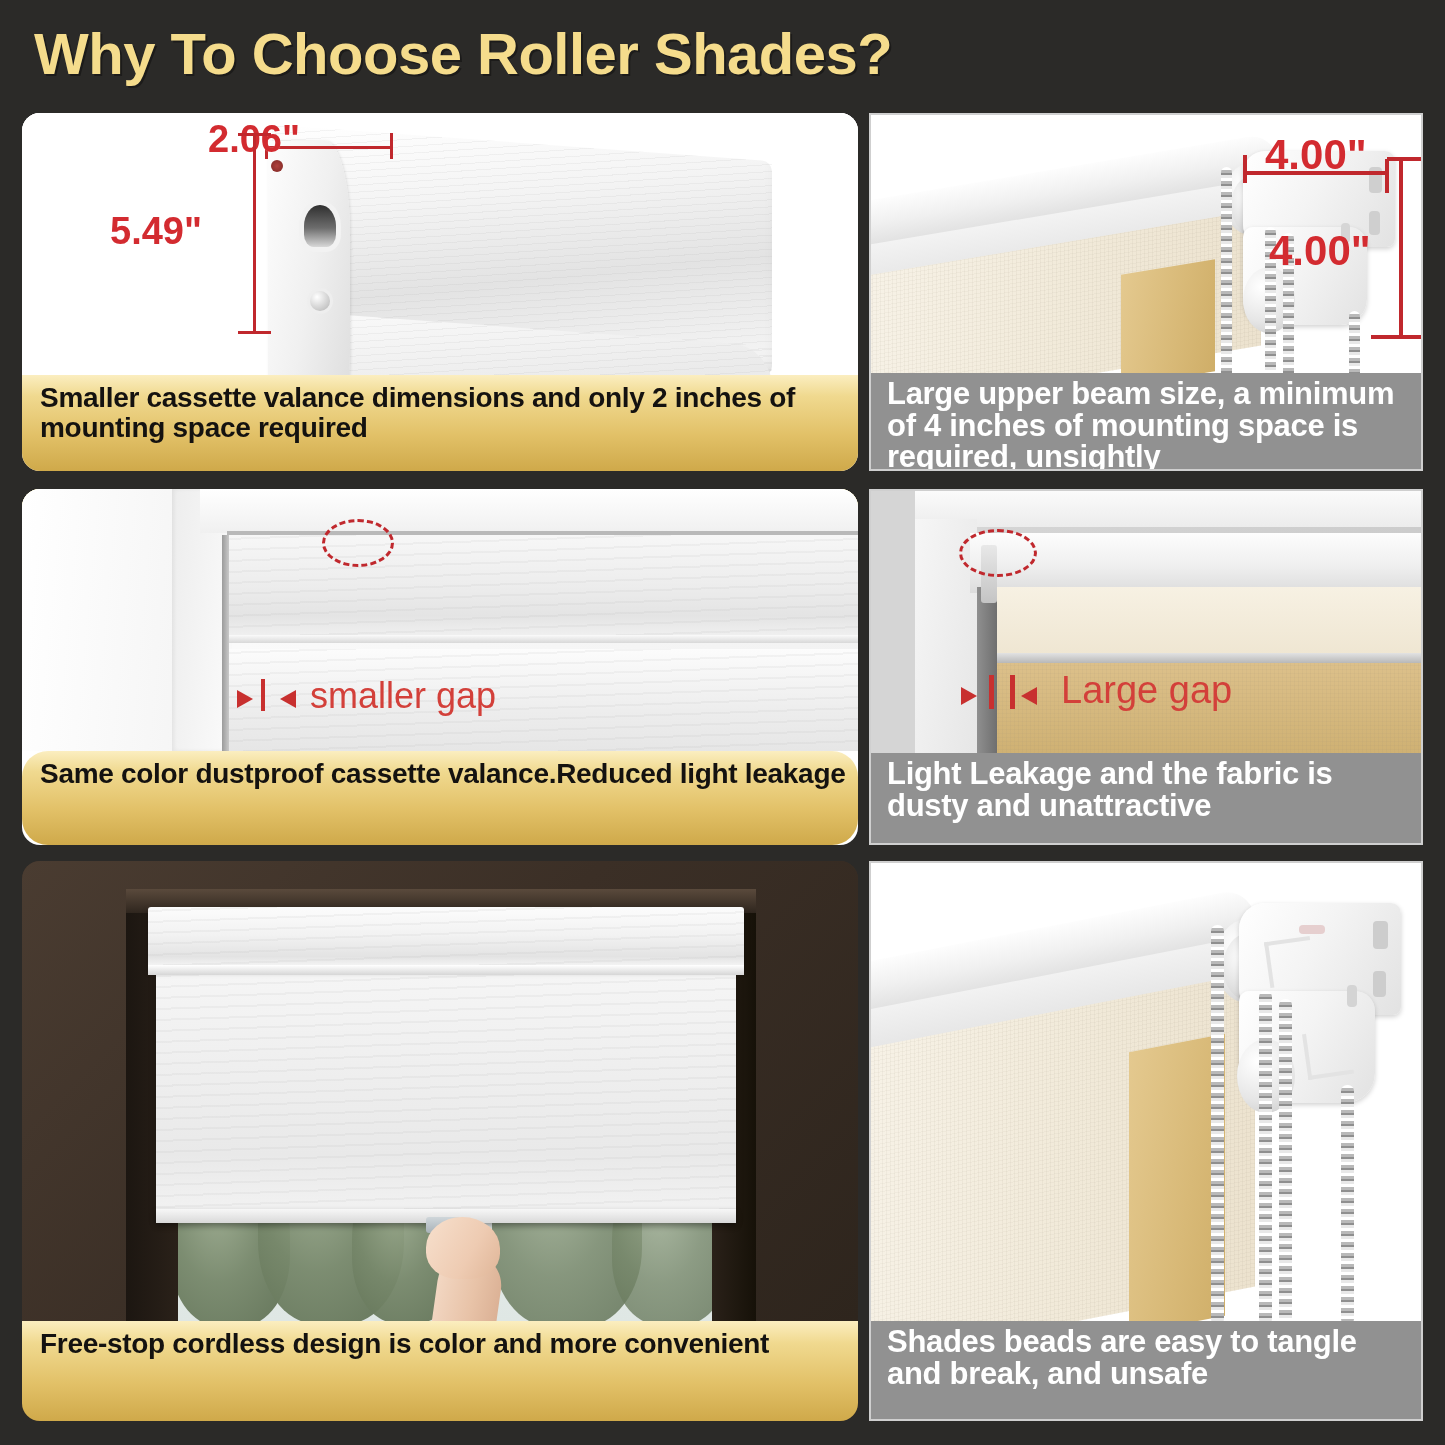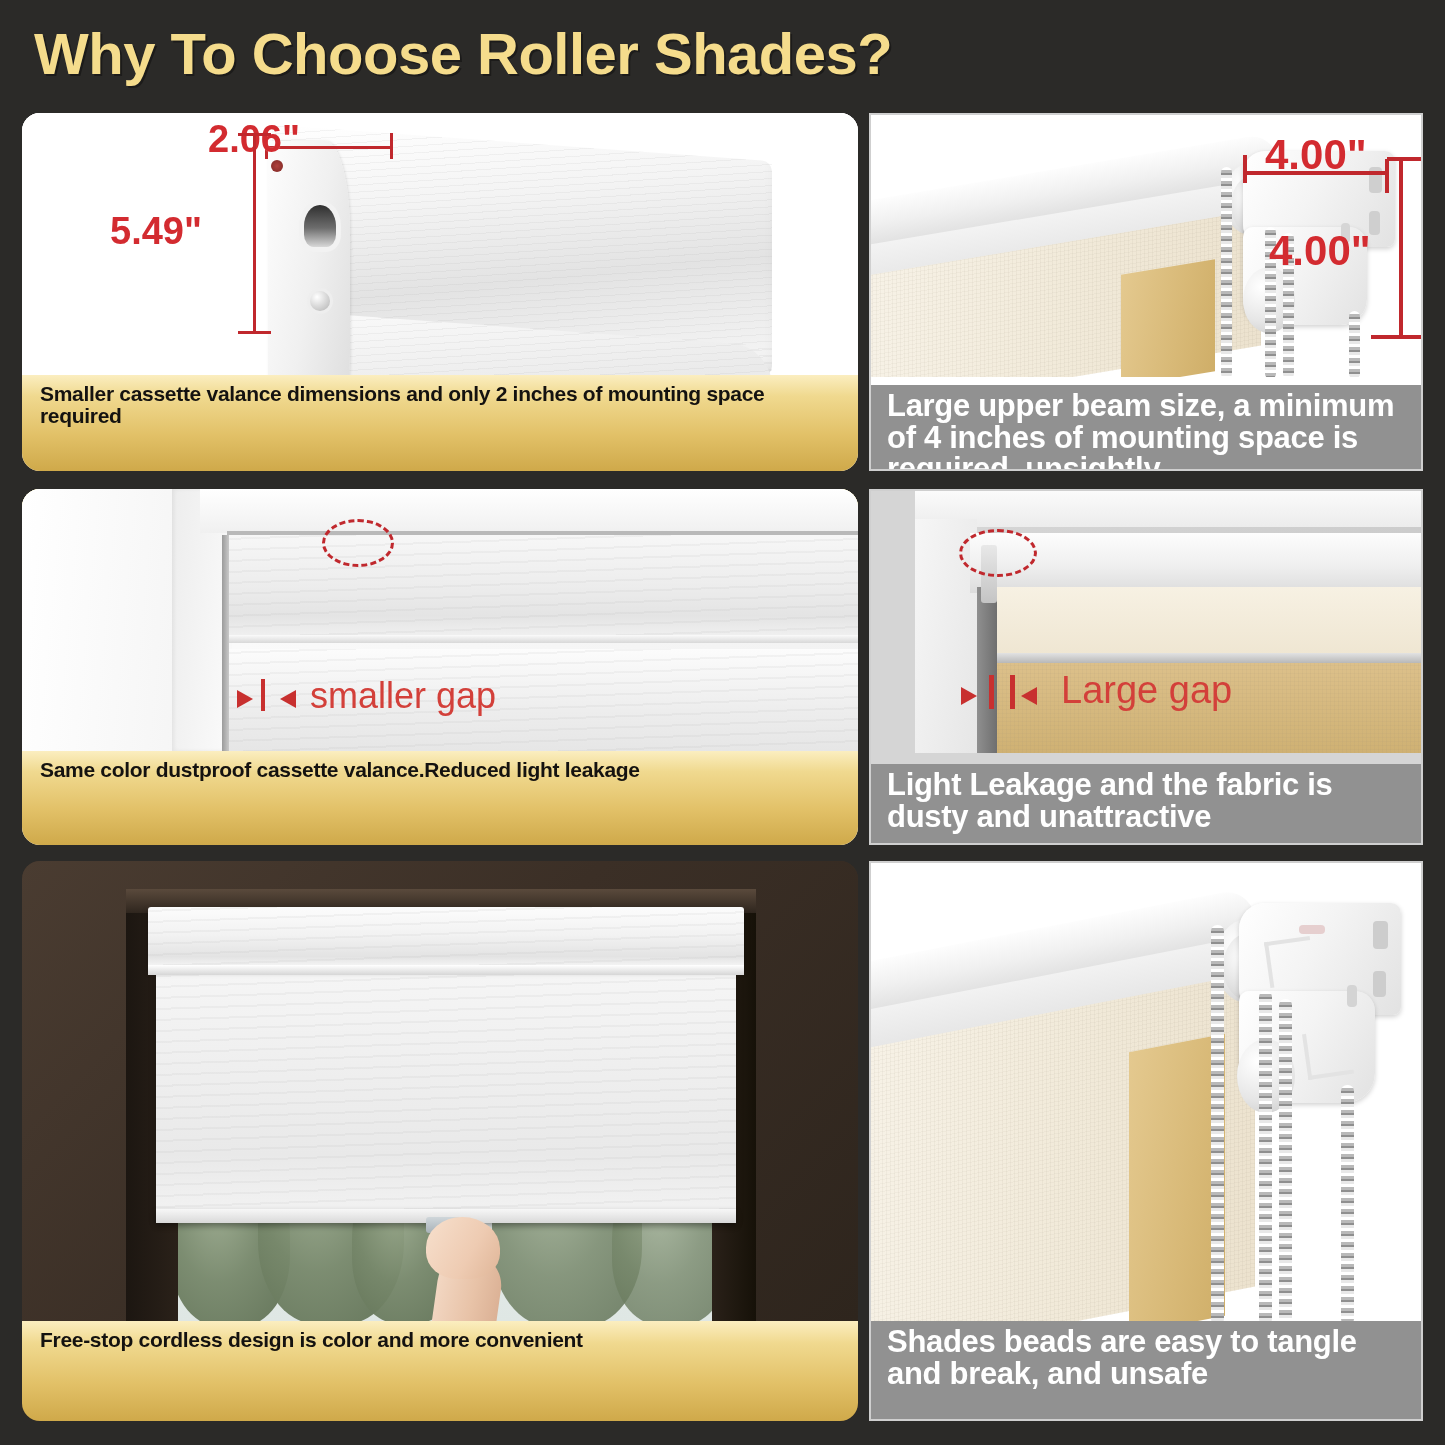--- a/index.html
+++ b/index.html
@@ -28,21 +28,21 @@
 
   
   .caption { position:absolute; left:0; right:0; bottom:0; overflow:hidden; }
   .caption.gold {
     background:linear-gradient(180deg,#fbeec0 0%,#f0d98f 22%,#e2c168 62%,#cfa94a 100%);
     color:#141210;
   }
   .caption.gray { background:#919191; color:#ffffff; }
   .caption-text {
     position:absolute; left:18px; right:12px; top:8px;
-    font-size:21px; font-weight:bold; line-height:1.06;
+    font-size:28px; font-weight:bold; line-height:1.06;
     letter-spacing:-0.3px;
   }
   .caption.gray .caption-text { left:16px; top:5px; font-size:31px; line-height:1.02; }
 
   
   .dim-line   { position:absolute; background:#c0282d; }
   .dim-label  { position:absolute; color:#d32b30; font-weight:bold; white-space:nowrap;
                 text-shadow:0 0 1px rgba(255,255,255,.5); }
   .ann-label  { position:absolute; color:#d3403a; white-space:nowrap; }
   .dashed-ellipse { position:absolute; border:3px dashed #c0282d; border-radius:50%; }
@@ -208,21 +208,21 @@
     <div class="dim-line" style="left:372px; top:40px; width:4px; height:28px;"></div>
     <div class="dim-line" style="left:514px; top:44px; width:4px; height:34px;"></div>
     <div class="dim-label" style="left:394px; top:16px; font-size:42px;">4.00"</div>
 
     <div class="dim-line" style="left:528px; top:42px; width:4px; height:180px;"></div>
     <div class="dim-line" style="left:516px; top:42px; width:36px; height:4px;"></div>
     <div class="dim-line" style="left:500px; top:220px; width:52px; height:4px;"></div>
     <div class="dim-label" style="left:398px; top:112px; font-size:42px;">4.00"</div>
   </div>
 
-  <div class="caption gray" style="height:84px;text-decoration:underline;">
+  <div class="caption gray" style="height:96px;text-decoration:underline;">
     <div class="caption-text">Large upper beam size, a minimum of 4 inches of mounting space is required, unsightly</div>
   </div>
 </div>
 
 <div class="panel pro" style="left:22px; top:489px; width:836px; height:356px; background:#fff;">
   <div class="stage" style="height:262px; background:#fde047;">
     <div class="p3-wall"></div>
 
     <div class="p3-frame" style="left:0; top:0; width:180px; height:262px; background:linear-gradient(95deg,#ffffff,#f4f4f4);"></div>
     <div class="p3-frame" style="left:150px; top:0; width:60px; height:262px; background:linear-gradient(95deg,#ededed,#fbfbfb); box-shadow:inset 2px 0 4px rgba(0,0,0,.06);"></div>
@@ -241,21 +241,21 @@
     <div style="position:absolute; left:200px; top:46px; width:7px; height:216px; background:linear-gradient(90deg,#9b9b9b,#c9c9c9);"></div>
 
     <div class="dashed-ellipse" style="left:300px; top:30px; width:72px; height:48px;"></div>
 
     <div class="arrow-r" style="left:215px; top:201px;"></div>
     <div class="arrow-l" style="left:258px; top:201px;"></div>
     <div style="position:absolute; left:239px; top:190px; width:4px; height:32px; background:#c8302f;"></div>
     <div class="ann-label" style="left:288px; top:186px; font-size:36px;">smaller gap</div>
   </div>
 
-  <div class="caption gold" style="height:94px;">
+  <div class="caption gold" style="height:94px;border-radius:26px;">
     <div class="caption-text">Same color dustproof cassette valance.Reduced light leakage</div>
   </div>
 </div>
 
 <div class="panel con" style="left:869px; top:489px; width:554px; height:356px; background:#d5d5d5;">
   <div class="stage" style="height:262px;margin-left:44px;">
     <div class="p4-bg"></div>
 
     <div style="position:absolute; left:0; top:0; width:554px; height:36px; background:linear-gradient(180deg,#fbfbfb,#ececec);"></div>
 
@@ -276,21 +276,21 @@
 
     <div class="dashed-ellipse" style="left:44px; top:38px; width:78px; height:48px;"></div>
 
     <div class="arrow-r" style="left:46px; top:196px;"></div>
     <div class="arrow-l" style="left:106px; top:196px;"></div>
     <div style="position:absolute; left:74px; top:184px; width:5px; height:34px; background:#c8302f;"></div>
     <div style="position:absolute; left:95px; top:184px; width:5px; height:34px; background:#c8302f;"></div>
     <div class="ann-label" style="left:146px; top:178px; font-size:38px;">Large gap</div>
   </div>
 
-  <div class="caption gray" style="height:79px;">
+  <div class="caption gray" style="height:90px;">
     <div class="caption-text">Light Leakage and the fabric is dusty and unattractive</div>
   </div>
 </div>
 
 <div class="panel pro" style="left:22px; top:861px; width:836px; height:560px; background:#3a2f26;">
   <div class="stage" style="height:460px;">
     <div class="p5-room"></div>
 
     <div class="p5-recess" style="left:104px; top:28px; width:630px; height:432px; border-radius:4px;"></div>
     <div style="position:absolute; left:104px; top:28px; width:630px; height:24px; background:linear-gradient(180deg,#5a4a3c,#2f261e);"></div>

